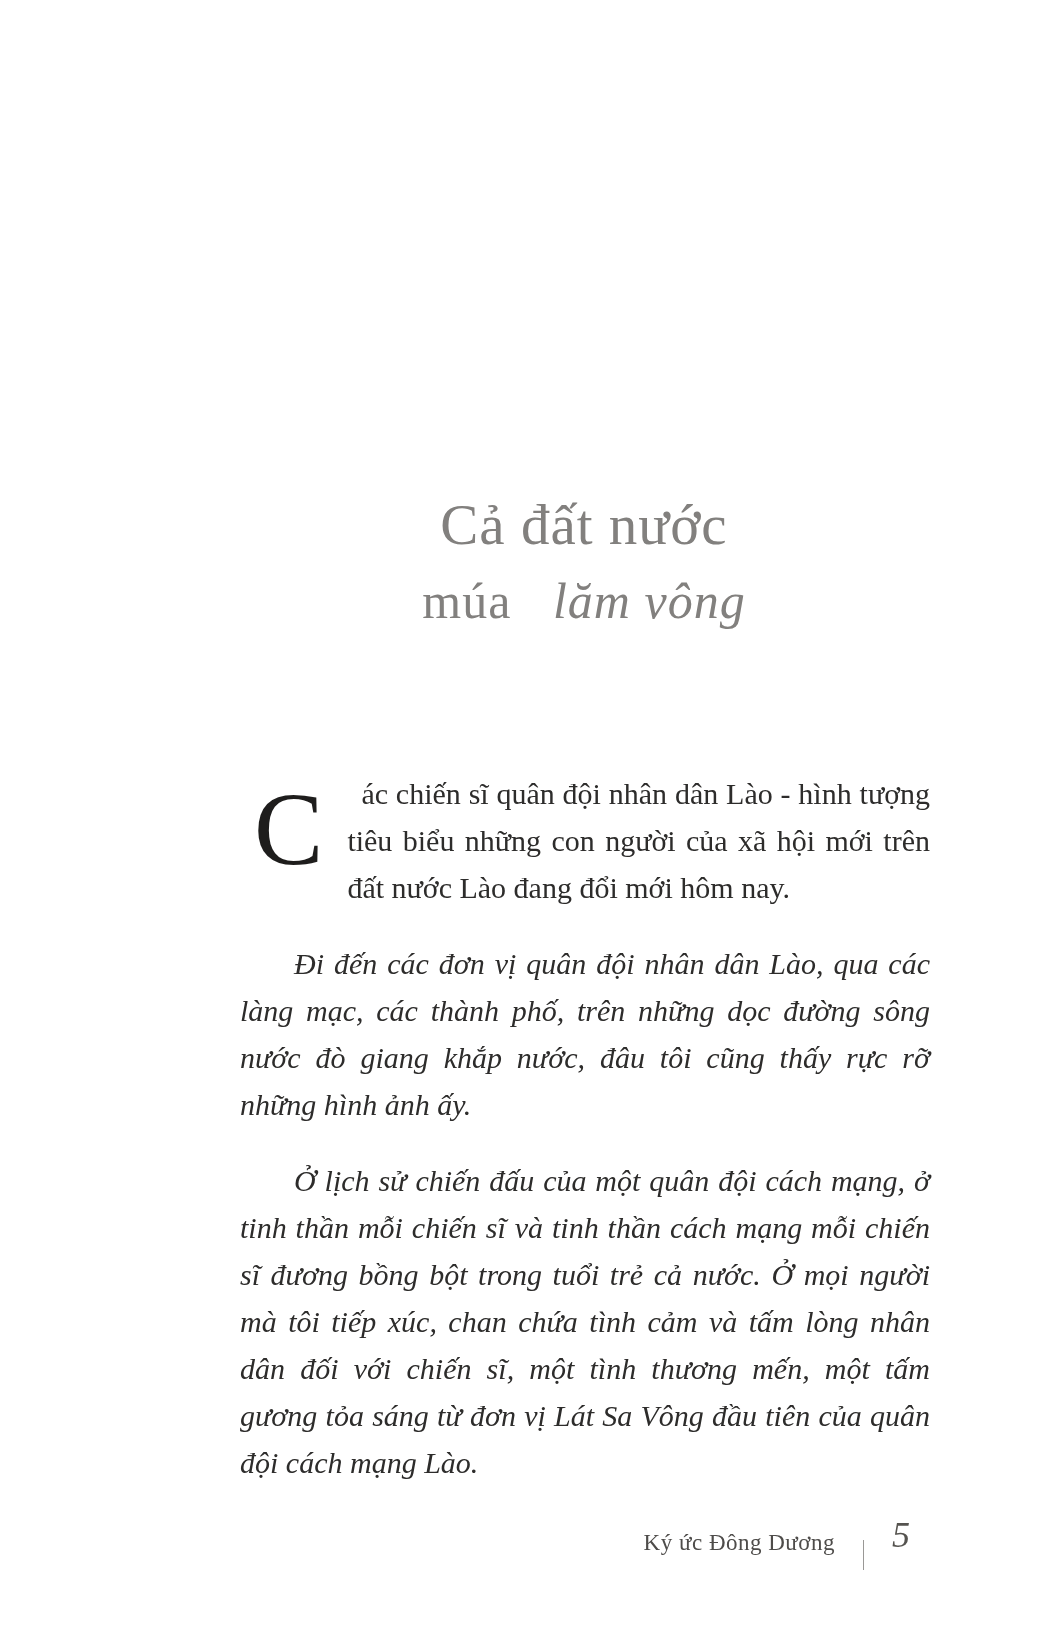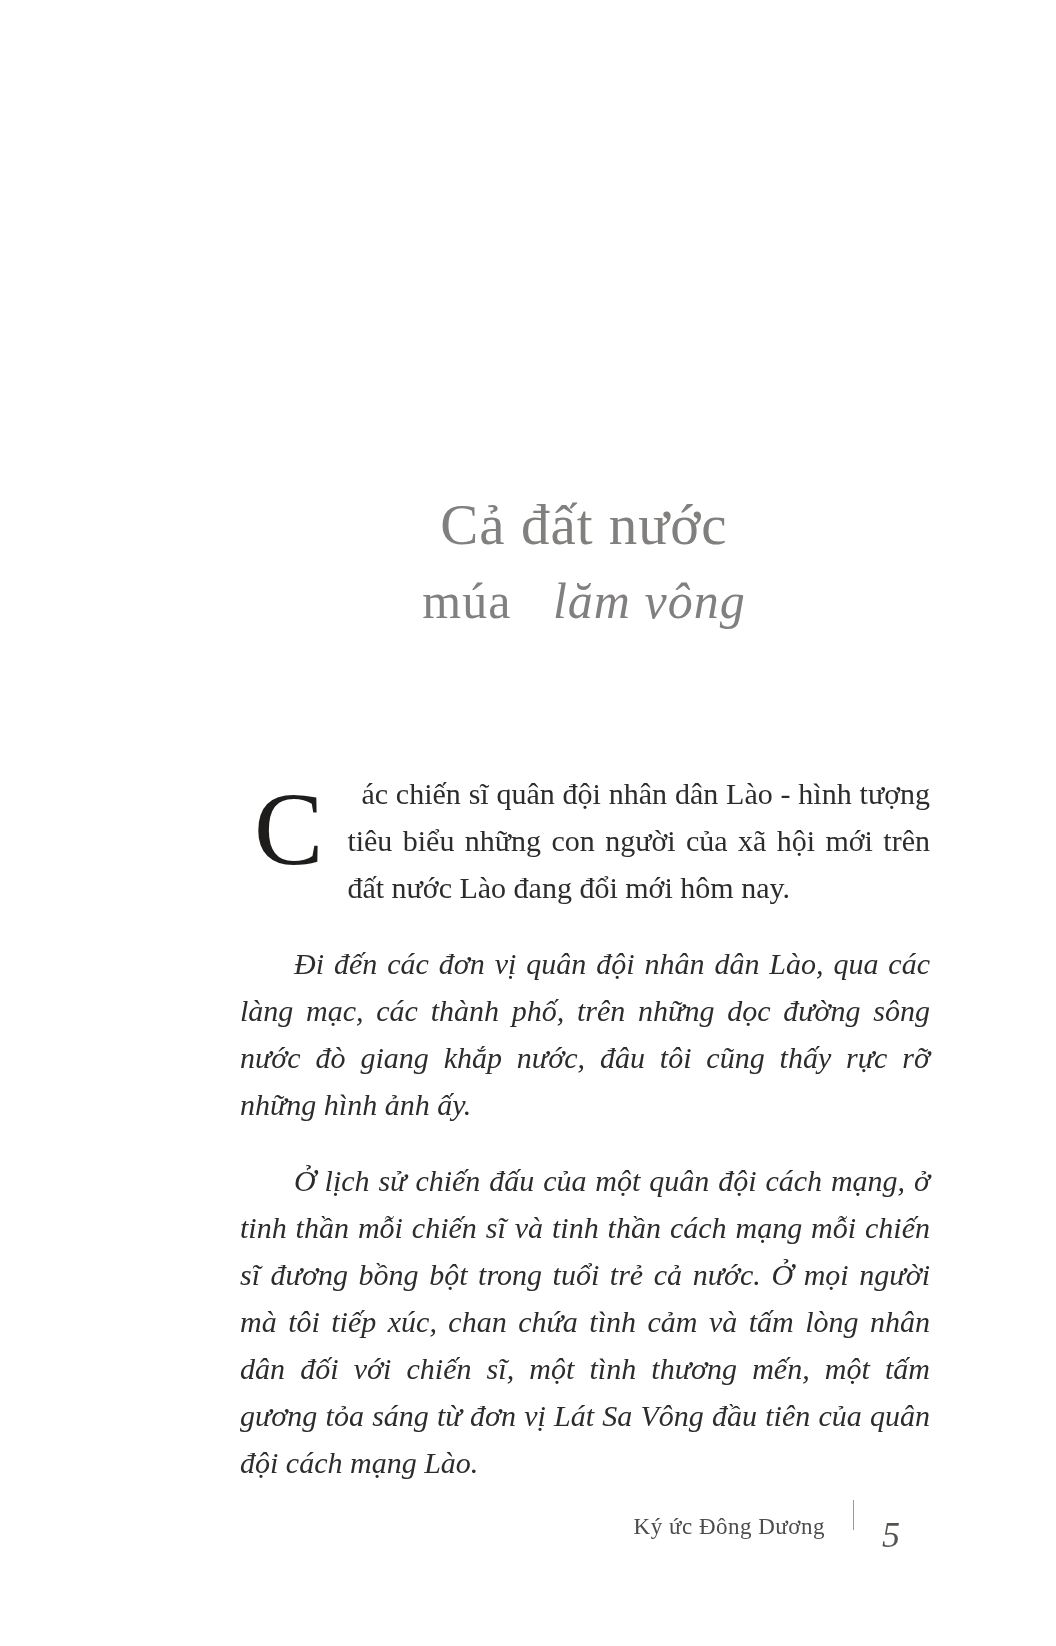--- a/index.html
+++ b/index.html
@@ -66,23 +66,23 @@
     line-height: 78px;
     padding: 6px 10px 0 0;
     color: #1e1d1c;
     font-family: "Liberation Serif", serif;
   }
 
   
   .footer {
     position: absolute;
     top: 1444px;
-    right: 170px;
+    right: 160px;
     display: flex;
-    align-items: flex-start;
+    align-items: flex-end;
     color: #5a5856;
   }
   .footer-title {
     font-size: 23px;
     letter-spacing: 0.5px;
     color: #4e4c4a;
   }
   .footer-sep {
     display: inline-block;
     width: 0;

